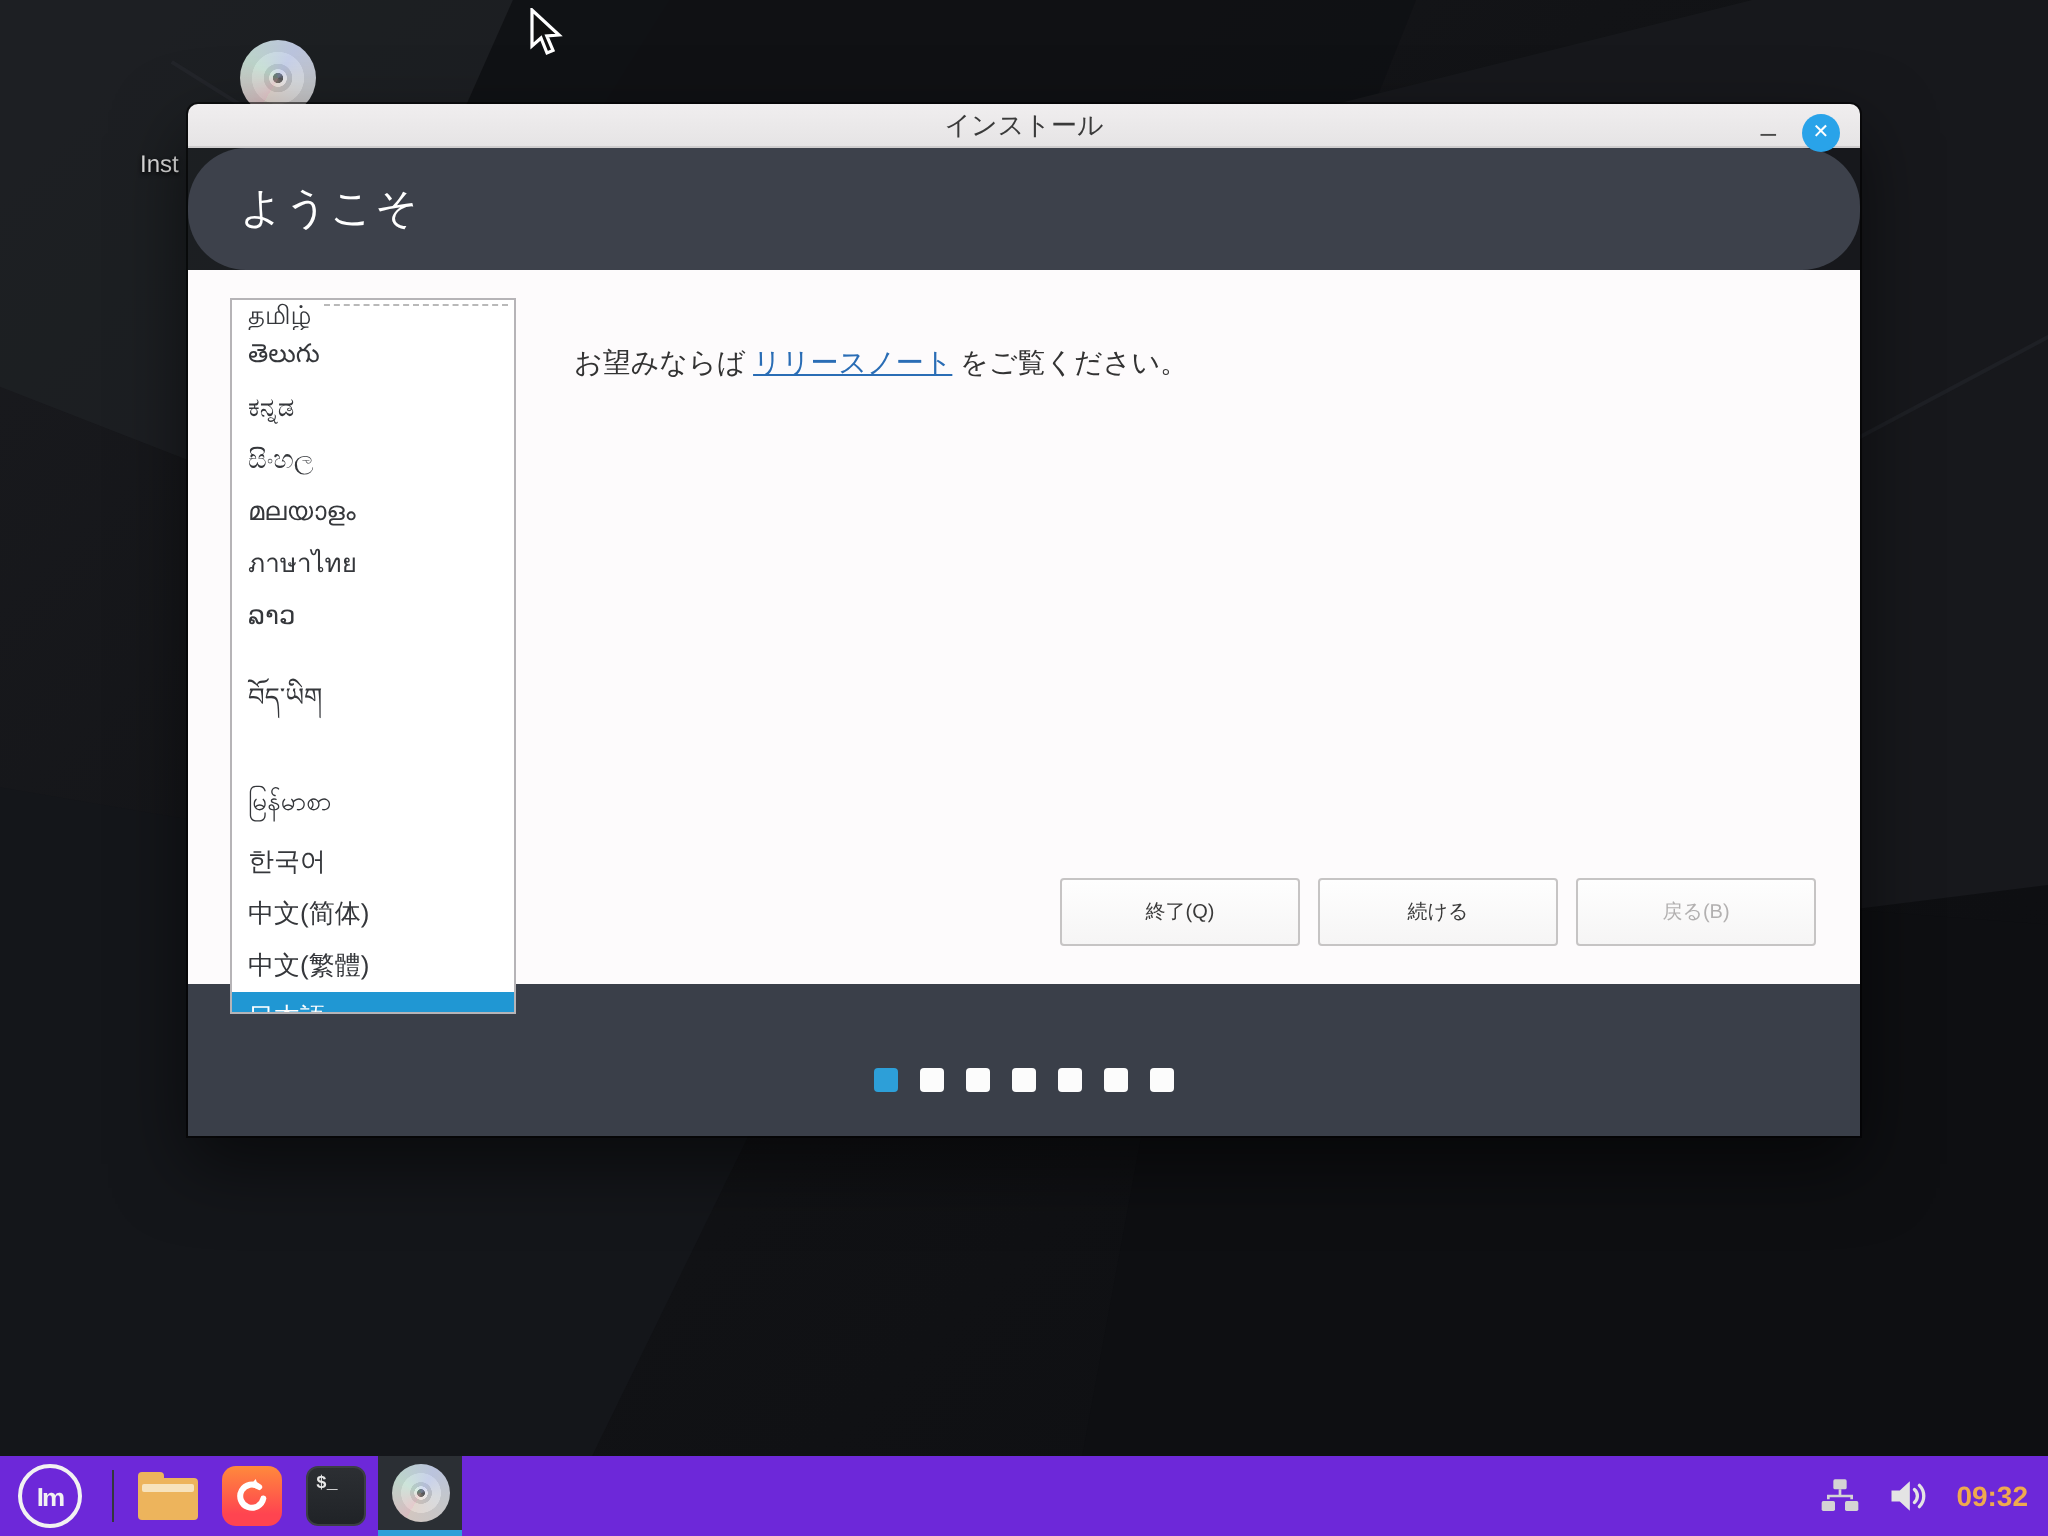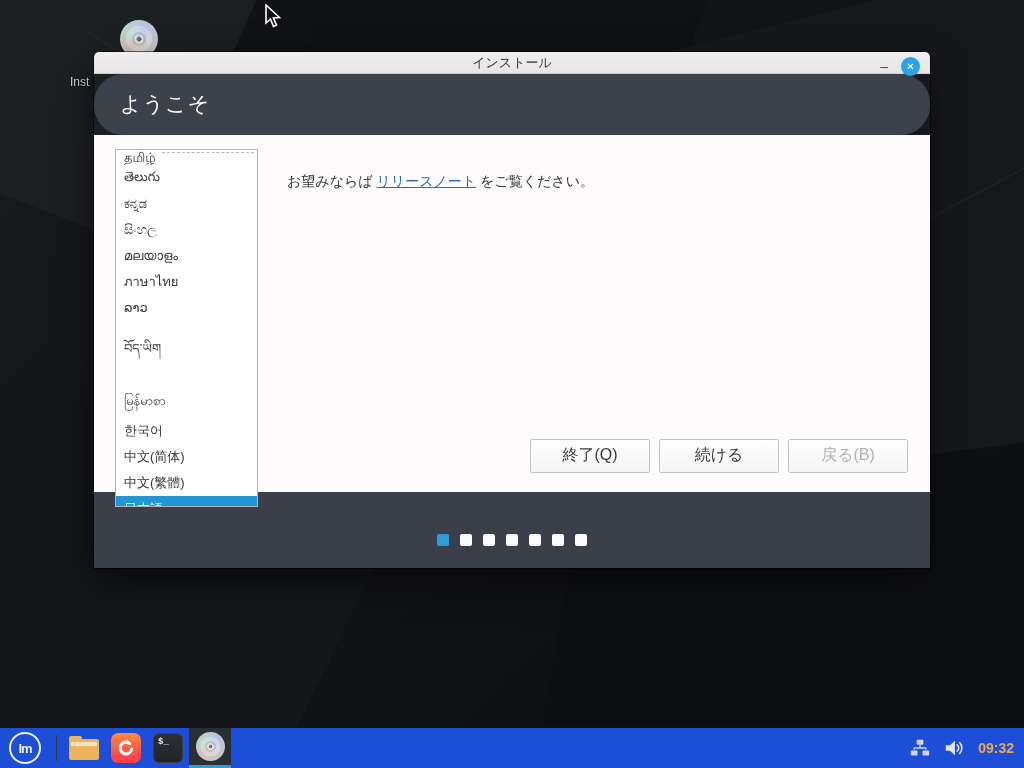--- a/index.html
+++ b/index.html
@@ -72,33 +72,33 @@
   .lang-row:nth-child(10){ height:46px; align-items:flex-end; padding-bottom:7px; }
   .lang-row.selected { background:var(--selection,#2097d3); color:#fff; }
 
   
   .notes { position:absolute; left:193px; top:38px; font-size:14px; color:#333; }
   .notes a { color:#2a6db5; text-decoration:underline; }
 
   
   .btn-row { position:absolute; right:22px; bottom:19px; display:flex; gap:9px; }
   .pushbtn { width:120px; height:34px; background:linear-gradient(#fefefe,#f6f5f5);
-    border:1px solid #c6c4c4; border-radius:2px; font-size:16px; color:#3a3a3a;
+    border:1px solid #c6c4c4; border-radius:2px; font-size:10px; color:#3a3a3a;
     font-family:inherit; display:flex; align-items:center; justify-content:center; }
   .pushbtn.disabled { color:#b2b0b0; }
 
   
   .win-footer { height:97px; background:#3a3f49; display:flex; justify-content:center; }
   .dots { display:flex; gap:11px; margin-top:42px; height:12px; }
   .dot { width:12px; height:12px; border-radius:2px; background:#fcfcfc; }
   .dot.active { background:var(--accent,#2d9fd8); }
 
   
   .taskbar { position:absolute; left:0; bottom:0; width:1024px; height:40px;
-    background:#1d4ed8; z-index:10; display:flex; align-items:center; }
+    background:#6d28d9; z-index:10; display:flex; align-items:center; }
   .tb-left { display:flex; align-items:center; height:100%; }
   .menu-btn { width:50px; height:100%; display:flex; align-items:center; justify-content:center; }
   .mint-logo { width:32px; height:32px; border:2.5px solid #f2f2f2; border-radius:50%;
     display:flex; align-items:center; justify-content:center; }
   .mint-logo span { color:#f2f2f2; font-size:13px; font-weight:bold; letter-spacing:-1px;
     transform:scaleY(.95); }
   .tb-sep { width:1px; height:26px; background:#34373c; margin:0 6px; }
   .tb-item { width:42px; height:100%; display:flex; align-items:center; justify-content:center; }
   .tb-item.active-task { background:#2b2f34; border-bottom:3px solid var(--accent,#2d9fd8); }
 

